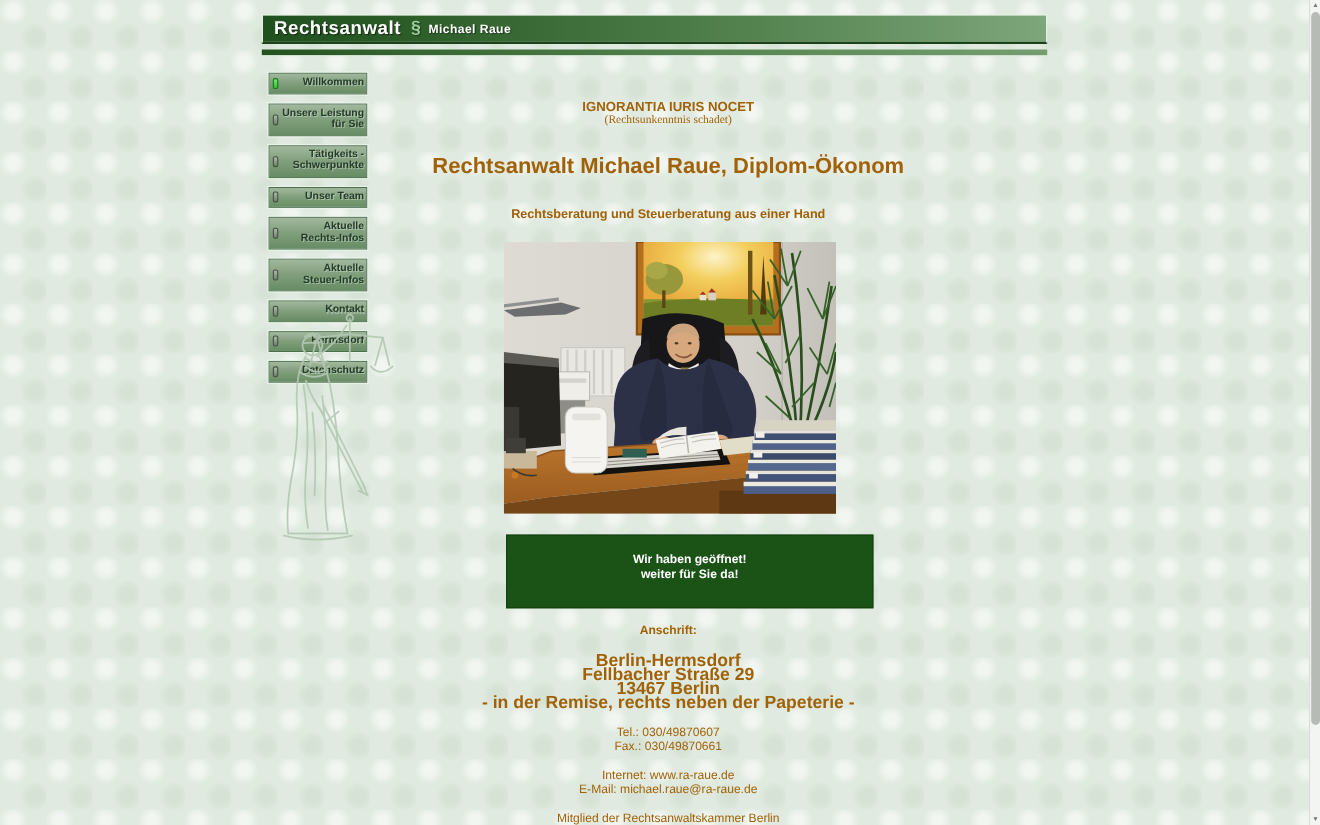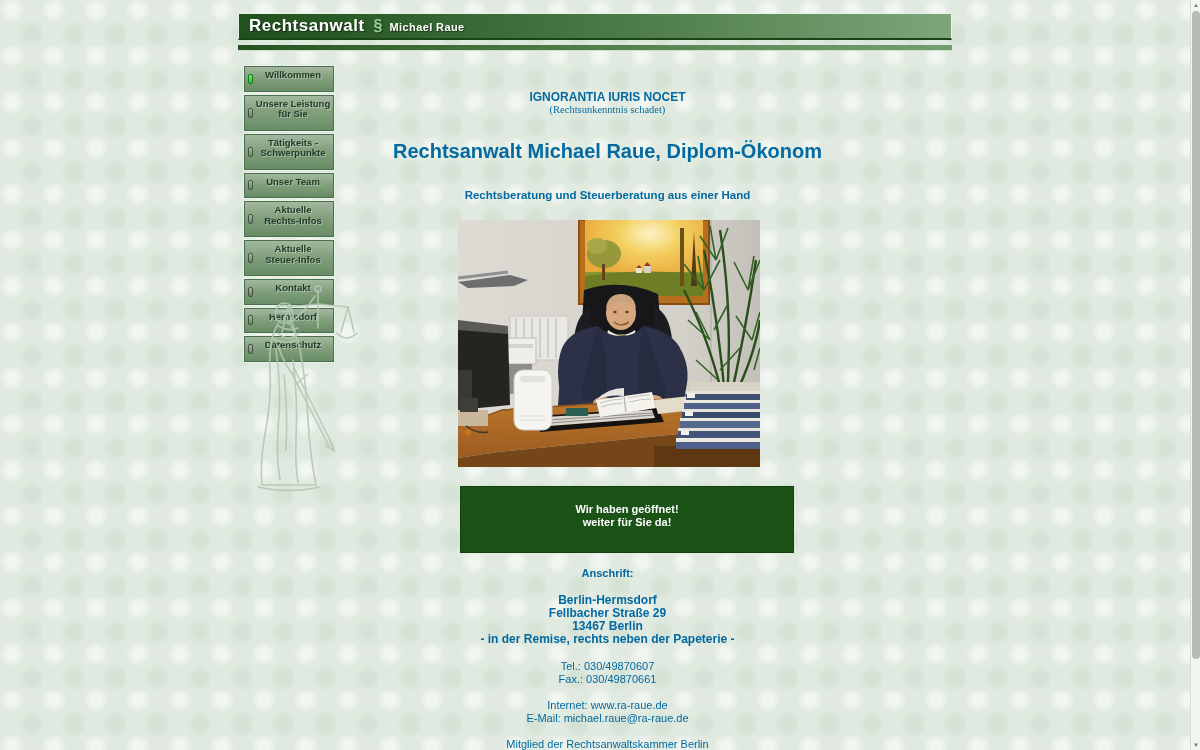--- a/index.html
+++ b/index.html
@@ -38,56 +38,56 @@
   .brand-name { color:#ffffff; font-weight:bold; font-size:11px; letter-spacing:0.4px; margin-top:1px; text-shadow:1px 1px 1px rgba(0,0,0,0.45); }
   .header-bar2 {
     position:absolute; left:238px; top:45px; width:714px; height:6px;
     background:linear-gradient(to right, #24521f, #3c6c36 25%, #5c8a56 65%, #759e70);
     border-bottom:1px solid #cfe0cf;
   }
 
   
   .menu { position:absolute; left:244px; top:66px; width:90px; }
   .menu-item {
-    position:relative; margin-bottom:3px;
+    position:relative; margin-bottom:8px;
     background:linear-gradient(180deg,#a3b89f 0%, #83a07e 45%, #678c64 100%);
     border:1px solid #4a6f4c; outline:1px solid rgba(235,244,235,0.9);
     color:#223c27; font-weight:bold; font-size:9.5px; line-height:10.5px;
-    text-align:center; padding:3px 2px 10px 10px;
+    text-align:right; padding:3px 2px 4px 10px;
     text-shadow:1px 1px 0 rgba(255,255,255,0.35);
     white-space:pre-line; cursor:pointer;
   }
   .menu-item .led {
     position:absolute; left:3px; top:50%; transform:translateY(-50%);
     width:5px; height:10px; border-radius:2px;
     background:linear-gradient(180deg,#aeb9ae,#6d7e6d); border:1px solid #44533f;
   }
   .menu-item.active .led { background:linear-gradient(180deg,#6dee6d,#2fc12f); border:1px solid #177a17; }
 
   
   .justitia { position:absolute; left:238px; top:280px; width:120px; height:218px; opacity:0.9; }
 
   
-  .center-text { position:absolute; left:300px; width:615px; text-align:center; color:#0369a1; }
+  .center-text { position:absolute; left:300px; width:615px; text-align:center; color:#a16207; }
   .motto        { top:90px;  font-weight:bold; font-size:12px; }
   .motto-sub    { top:104px; font-size:10.5px;font-family:Liberation Serif, serif; }
   .page-title   { top:140px; font-weight:bold; font-size:20px; }
   .subtitle     { top:189px; font-weight:bold; font-size:11.5px; }
 
   .photo-wrap { position:absolute; left:458px; top:220px; width:302px; height:247px; }
 
   .notice-box {
     position:absolute; left:460px; top:486px; width:334px; height:67px;
     background:#1b5317; border:1px solid #134010;
     color:#ffffff; font-weight:bold; font-size:11px; line-height:13px;
     text-align:center; padding-top:16px;
   }
 
   .addr-heading { top:567px; font-weight:bold; font-size:11px; }
-  .addr-block   { top:594px; font-weight:bold; font-size:12px; line-height:13px; white-space:pre-line; }
+  .addr-block   { top:594px; font-weight:bold; font-size:16px; line-height:13px; white-space:pre-line; }
   .tel-block    { top:660px; font-size:11px; line-height:13px; white-space:pre-line; }
   .online-block { top:699px; font-size:11px; line-height:13px; white-space:pre-line; }
   .membership   { top:738px; font-size:11px; }
 </style>
 </head>
 <body>
 
 <div class="bg-texture"></div>
 
 <div class="header-band">

